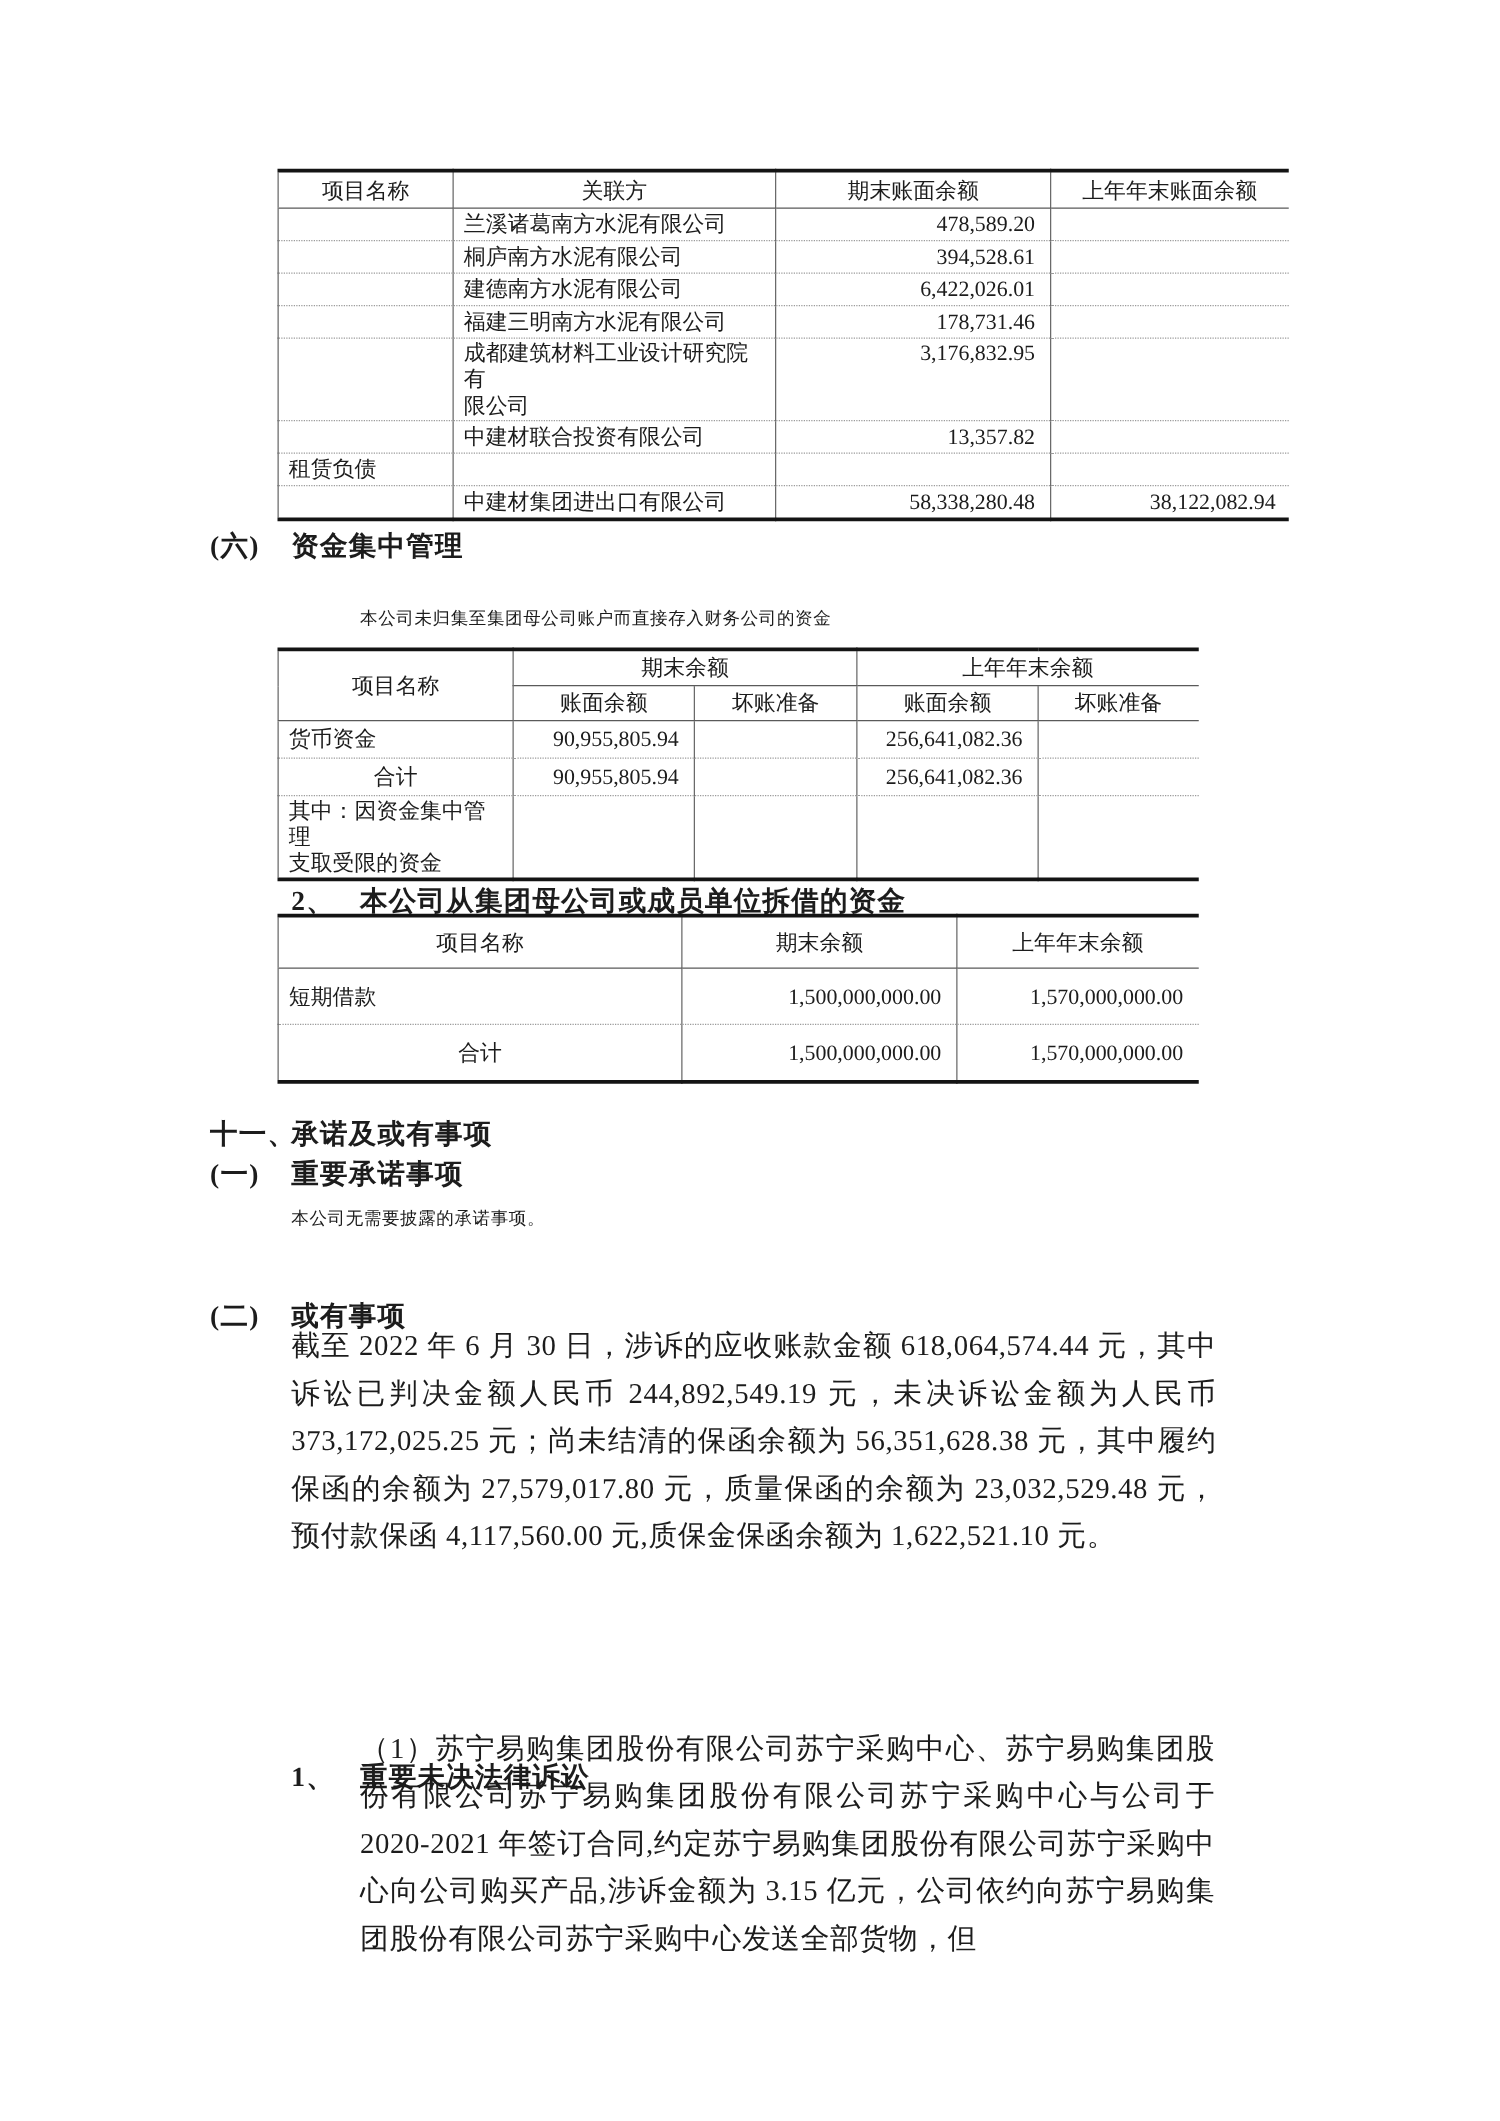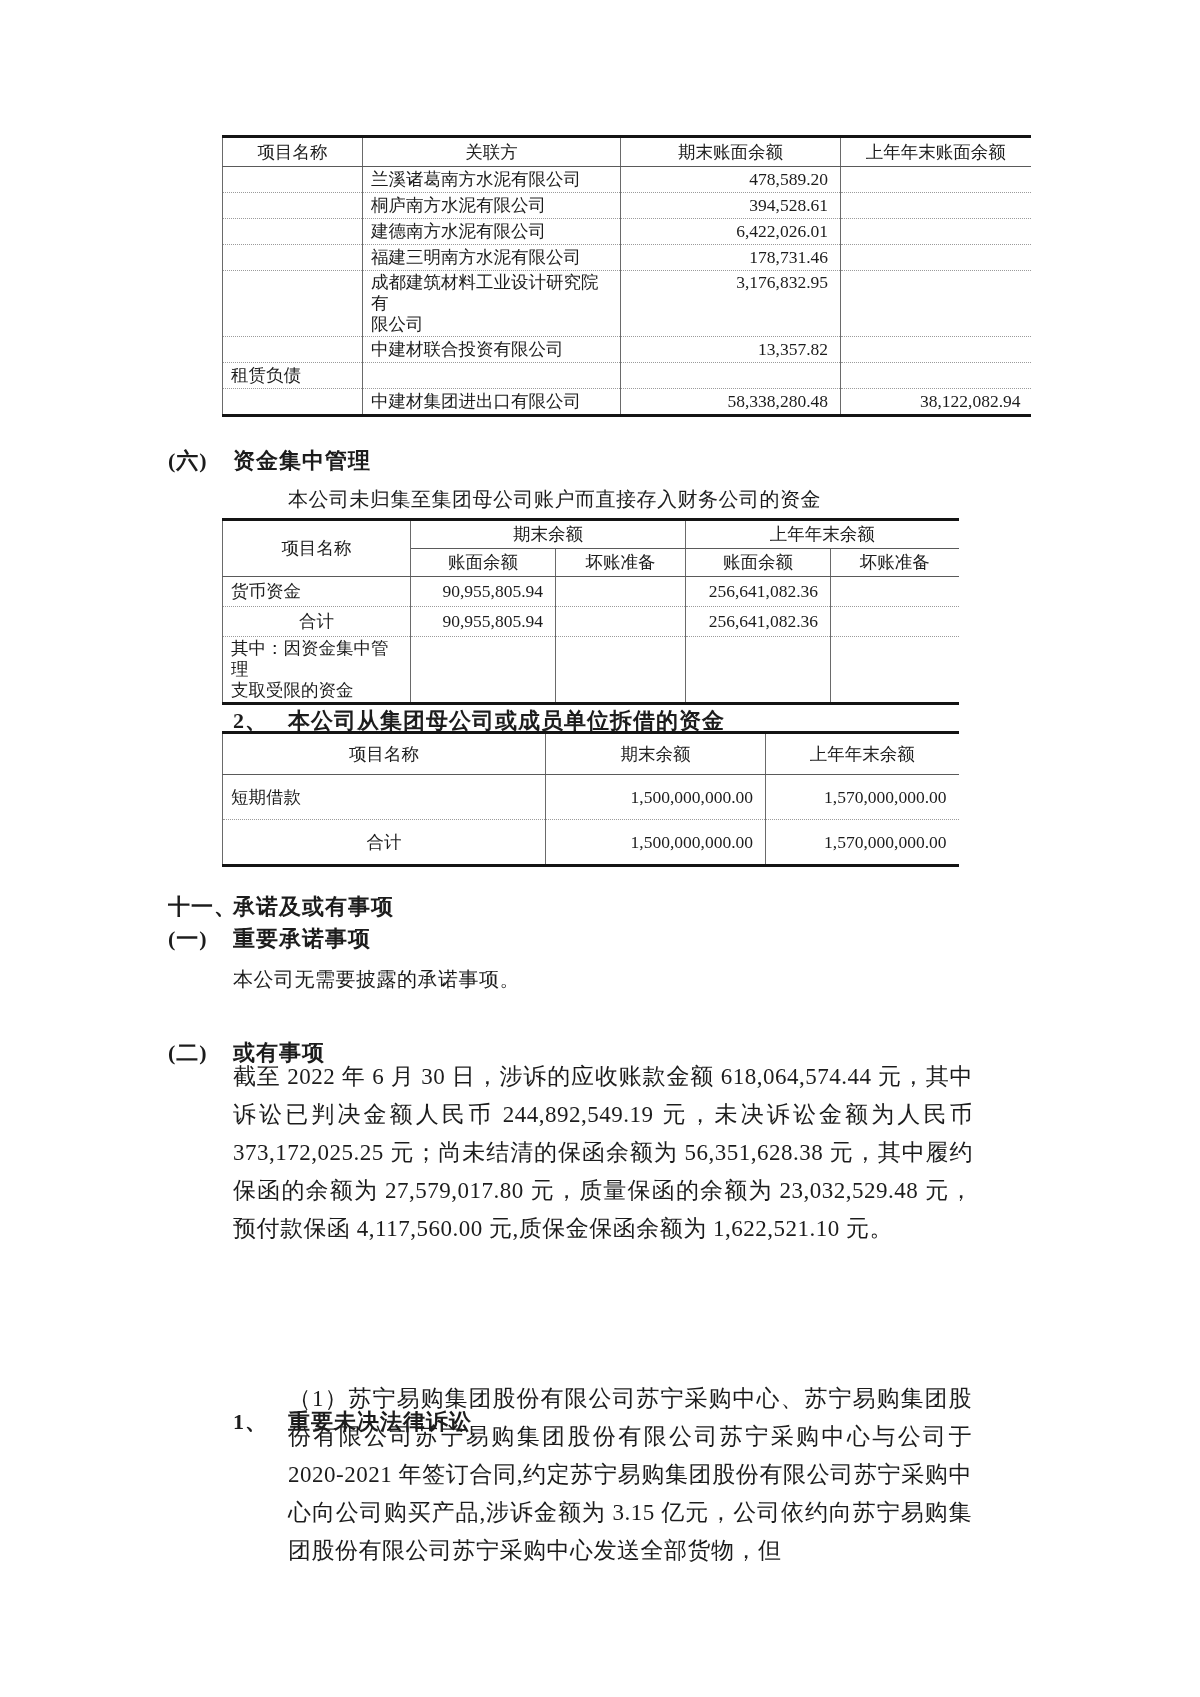--- a/index.html
+++ b/index.html
@@ -43,21 +43,21 @@
   #table3 th { height:38px; }
   #table3 td { height:42px;margin-left:46px; }
   #table3 .c-num { padding-right:12px; }
 
   
   .hd { position:absolute; font-weight:bold; font-size:22px; letter-spacing:1px; white-space:nowrap; }
   .hd .lbl { display:inline-block; vertical-align:top; }
   .w65 { width:65px; }
   .w55 { width:55px; }
 
-  .body-line { position:absolute; font-size:20px; letter-spacing:0.5px; white-space:nowrap; }
+  .body-line { position:absolute; font-size:14px; letter-spacing:0.5px; white-space:nowrap; }
 
   .para {
     position:absolute; font-size:23px; line-height:38px; letter-spacing:0.5px;
     text-align:justify;
   }
   #para-contingency { left:233px; top:1058px; width:740px; }
   #para-lawsuit     { left:288px; top:1380px; width:684px; }
 </style>
 </head>
 <body>
@@ -125,21 +125,21 @@
       </tr>
       <tr>
         <td class="c-item"></td>
         <td class="c-party">中建材集团进出口有限公司</td>
         <td class="c-num">58,338,280.48</td>
         <td class="c-num last">38,122,082.94</td>
       </tr>
     </tbody>
   </table>
 
-  <div class="hd" style="left:168px; top:422px;margin-top:24px;">
+  <div class="hd" style="left:168px; top:422px;">
     <span class="lbl w65">(六)</span><span>资金集中管理</span>
   </div>
 
 
   <div class="body-line" style="left:288px; top:486px;">本公司未归集至集团母公司账户而直接存入财务公司的资金</div>
 
   <table class="tbl" id="table2">
     <colgroup>
         <col style="width:188px">
         <col style="width:145px">

